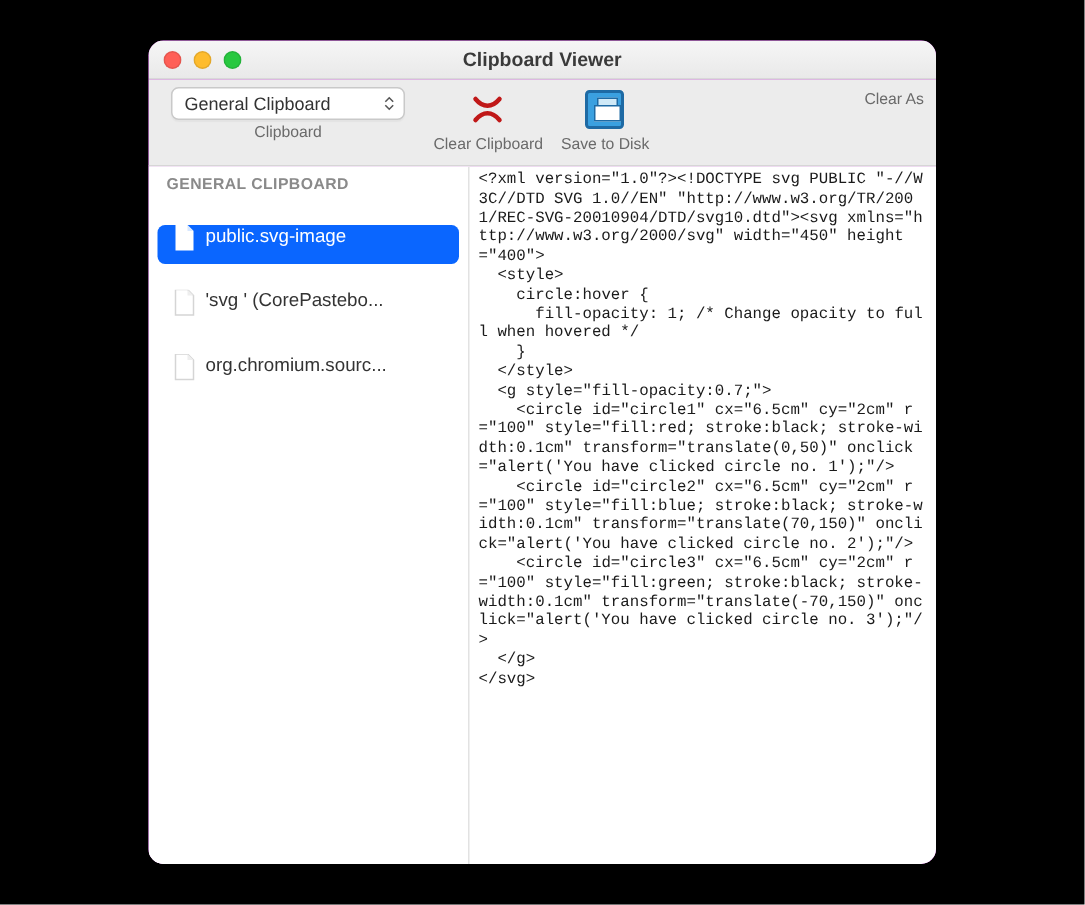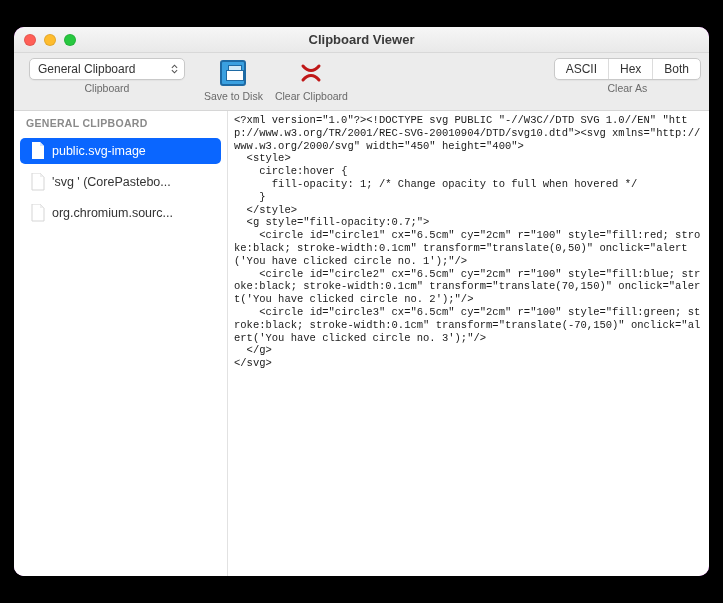--- a/index.html
+++ b/index.html
@@ -6,21 +6,21 @@
     body {
       background: #000;
       font-family: -apple-system, "Helvetica Neue", Arial, sans-serif;
       width: 723px;
       height: 603px;
       display: flex;
       align-items: center;
       justify-content: center;
     }
     .window {
-      width: 695px;
+      width: 525px;
       height: 549px;
       background: #d946ef;
       border-radius: 10px;
       box-shadow: 0 18px 40px rgba(0,0,0,0.5), 0 0 0 1px rgba(0,0,0,0.15);
       display: flex;
       flex-direction: column;
       overflow: hidden;
     }
     .titlebar {
       height: 26px;
@@ -163,24 +163,24 @@
     }
     .sb-header {
       font-size: 10.5px;
       color: #8a8a8a;
       font-weight: 600;
       letter-spacing: 0.3px;
       padding: 6px 12px 4px 12px;
     }
     .sb-item {
       display: flex;
-      align-items: center;
+      align-items: flex-start;
       height: 26px;
       padding: 0 10px;
-      margin: 5px 6px;
+      margin: 17px 6px;
       border-radius: 5px;
       font-size: 12.5px;
       color: #333;
       gap: 7px;
       white-space: nowrap;
       overflow: hidden;
     }
     .sb-item.selected {
       background: #0a66ff;
       color: #fff;
@@ -235,49 +235,44 @@
         <span class="select-arrows">
           <svg viewBox="0 0 8 5">
               <path d="M1 4 L4 1 L7 4" stroke="#555" stroke-width="1.2" fill="none"></path>
             </svg>
           <svg viewBox="0 0 8 5">
               <path d="M1 1 L4 4 L7 1" stroke="#555" stroke-width="1.2" fill="none"></path>
             </svg>
         </span>
       </div>
       <div class="label">Clipboard</div>
-    </div>
-
-    <div class="tool-group tb-save">
-      <div class="tb-btn">
-        <div class="floppy"></div>
-      </div>
-      <div class="label">Save to Disk</div>
     </div>
 
     <div class="tool-group tb-clear">
       <div class="tb-btn">
         <div class="xmark">
           <svg width="24" height="24" viewBox="0 0 24 24">
             <path d="M4 5 C 9 11, 15 11, 20 5" stroke="#c01818" stroke-width="3" fill="none" stroke-linecap="round"></path>
             <path d="M4 19 C 9 13, 15 13, 20 19" stroke="#c01818" stroke-width="3" fill="none" stroke-linecap="round"></path>
           </svg>
         </div>
       </div>
       <div class="label">Clear Clipboard</div>
     </div>
 
+    <div class="tool-group tb-save">
+      <div class="tb-btn">
+        <div class="floppy"></div>
+      </div>
+      <div class="label">Save to Disk</div>
+    </div>
+
     <div class="tb-spacer"></div>
 
     <div class="tool-group tb-viewas">
-      <div class="seg">
-        <div class="seg-item">ASCII</div>
-        <div class="seg-item">Hex</div>
-        <div class="seg-item">Both</div>
-      </div>
       <div class="label">Clear As</div>
     </div>
   </div>
 
   <div class="main">
     <div class="sidebar">
       <div class="sb-header">GENERAL CLIPBOARD</div>
 
       <div class="sb-item selected">
         <span class="fileicon">

